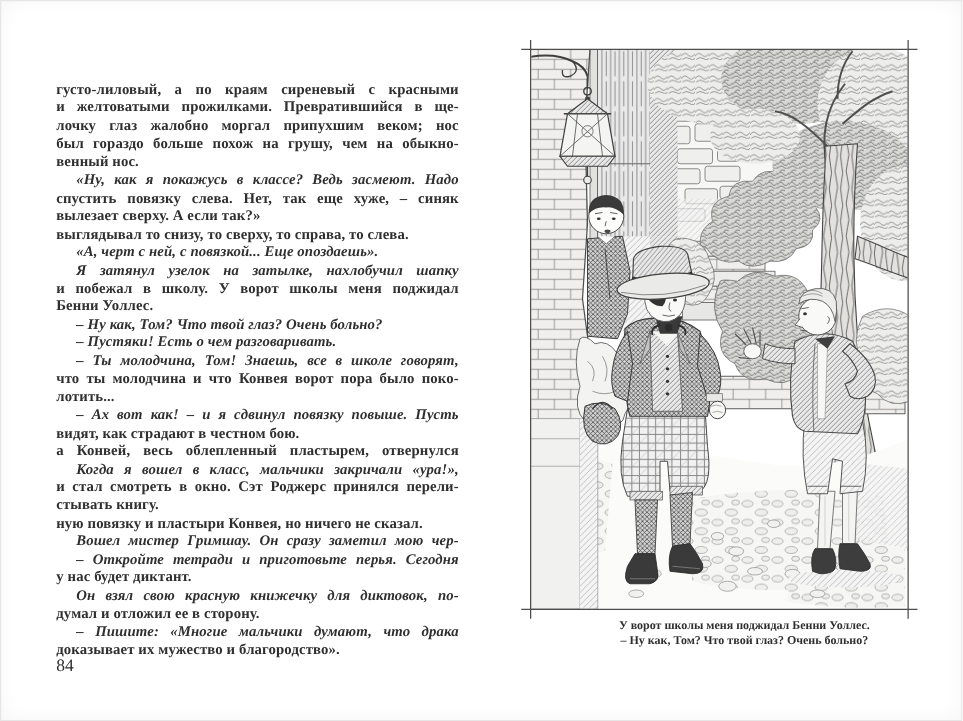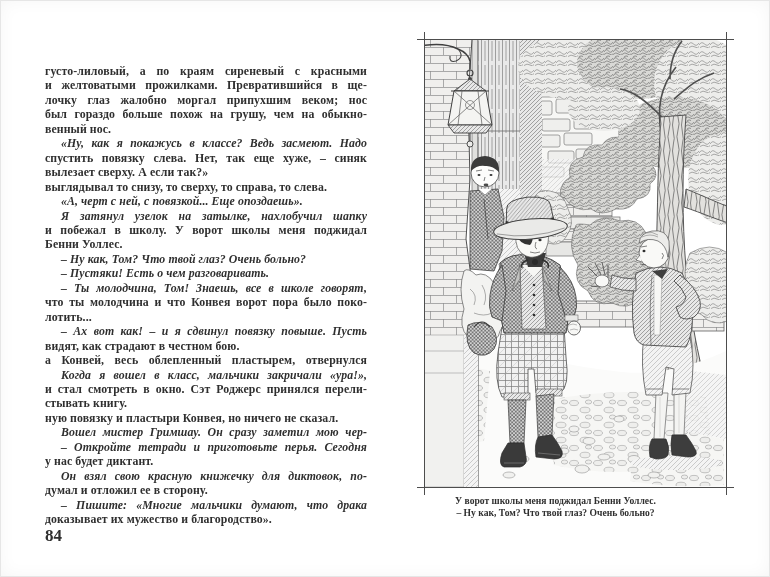--- a/index.html
+++ b/index.html
@@ -9,25 +9,25 @@
     box-shadow: inset 0 0 0 1px #e6e6e6, inset 0 0 18px rgba(0,0,0,0.045);
   }
   .text-block{
     position:absolute;left:45px;top:37px;width:322px;
     color:#2f2f2f;font-size:11.8px;font-weight:700;line-height:14.45px;letter-spacing:0.1px;margin-top:27px;
   }
   .line{text-align:justify;text-align-last:justify;white-space:normal;}
   .line.pend{text-align-last:left;}
   .line.ind{text-indent:16px;font-style:italic;}
   .page-number{
-    position:absolute;left:45px;top:526px;font-size:17px;font-weight:700;color:#2f2f2f;
+    position:absolute;left:45px;top:526px;font-size:14px;font-weight:400;color:#2f2f2f;
   }
   .illustration{position:absolute;left:416px;top:31px;width:319px;height:465px;}
   .caption{
-    position:absolute;left:404px;top:495px;width:303px;text-align:center;
+    position:absolute;left:444px;top:495px;width:303px;text-align:center;
     font-size:9.6px;font-weight:700;color:#2f2f2f;line-height:11.8px;
   }
 </style>
 </head>
 <body>
 
 <div class="screen">
 
   <div class="text-block">
       <div class="line">густо-лиловый, а по краям сиреневый с красными</div>

